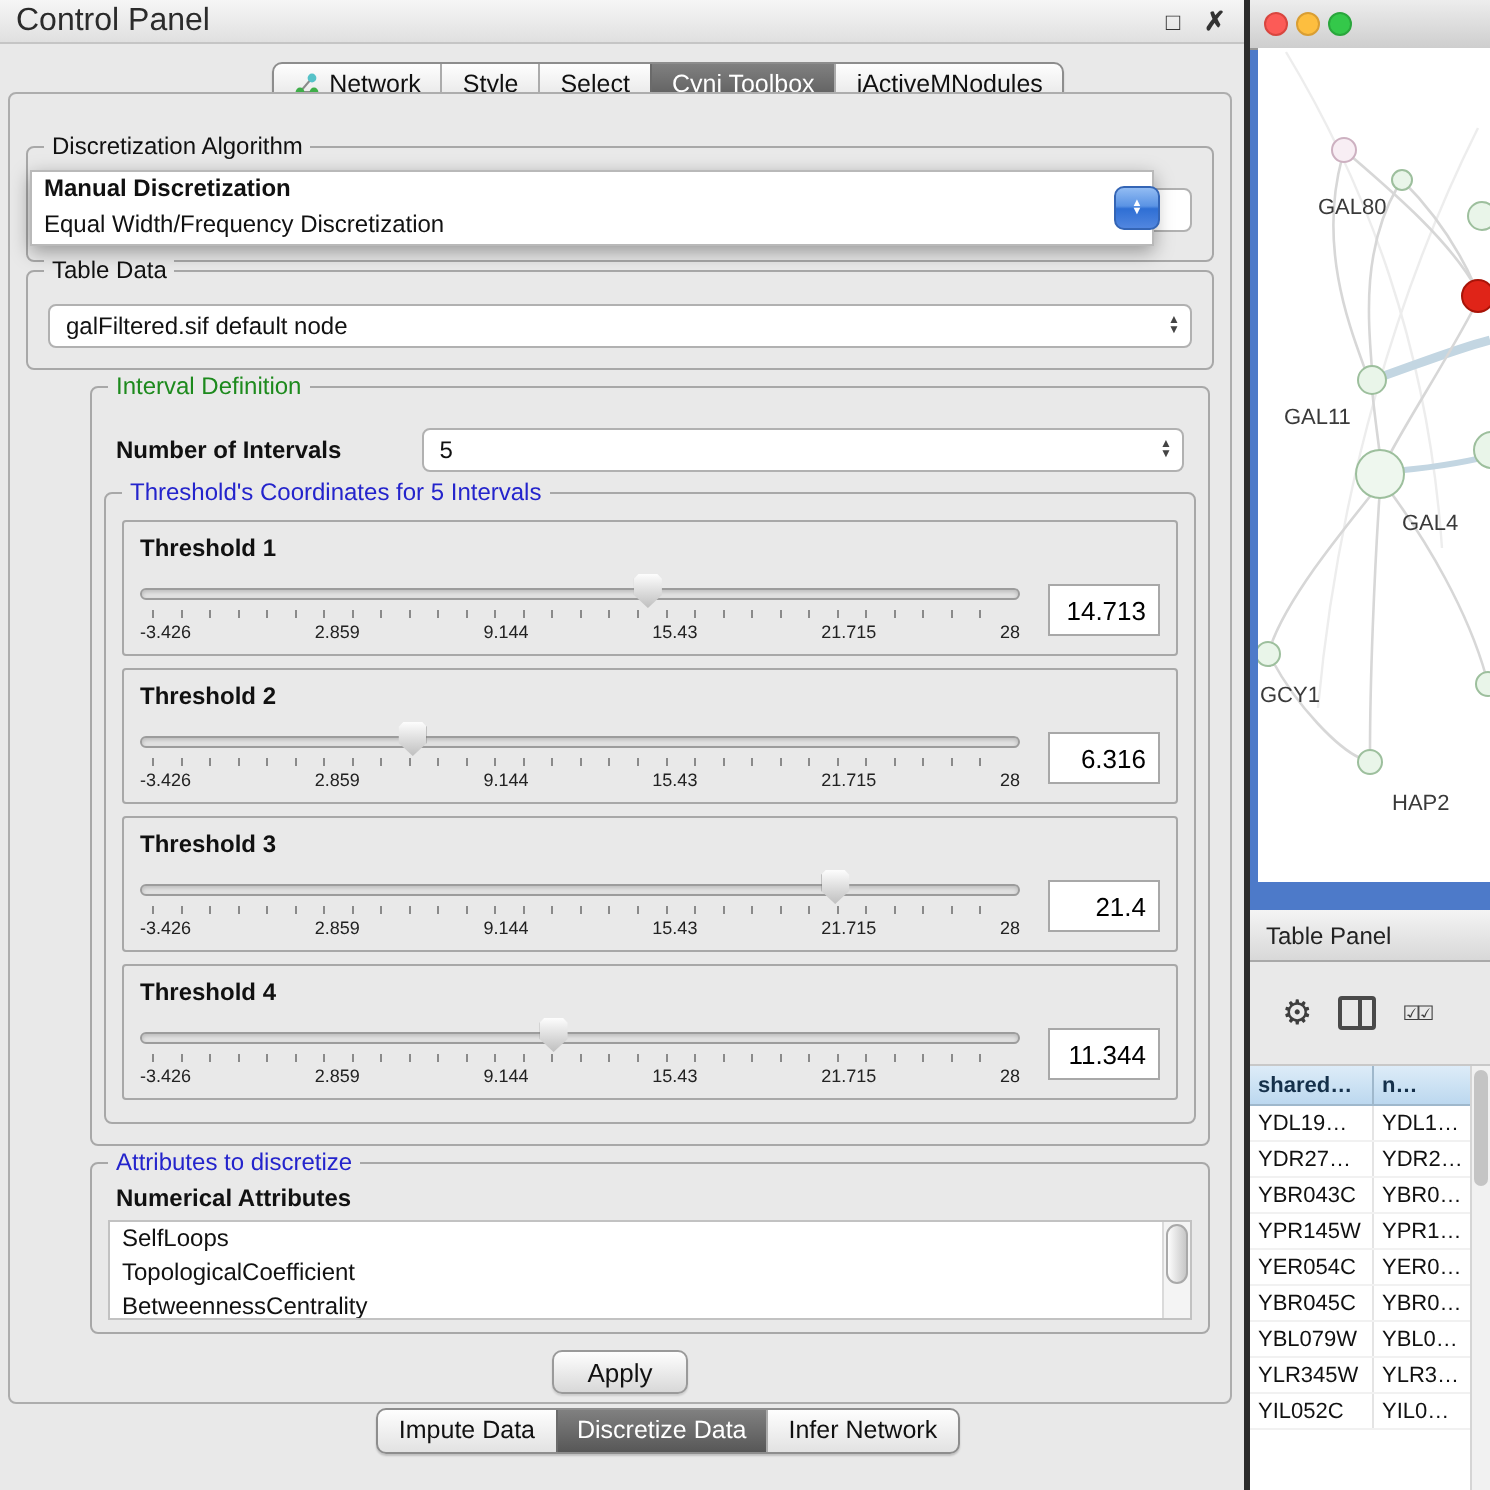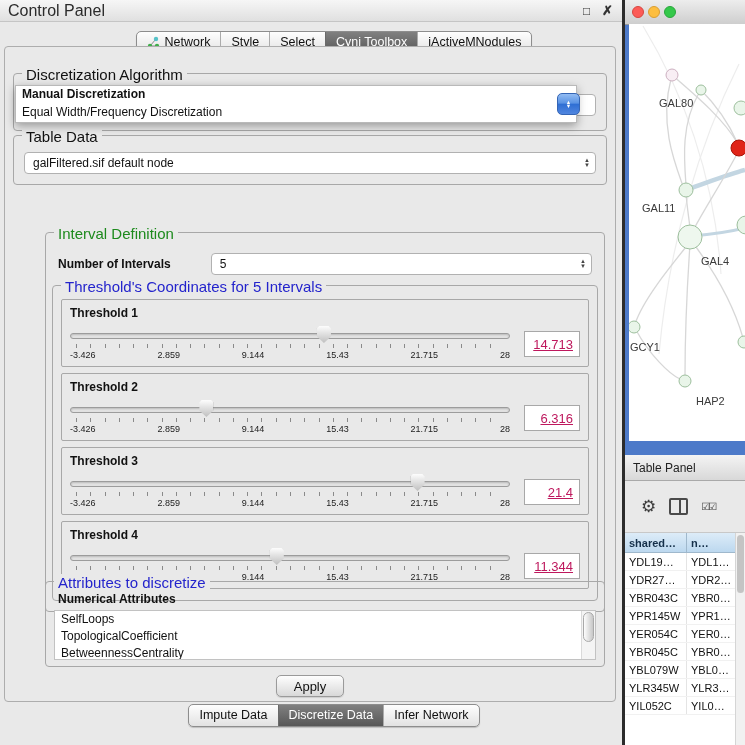--- a/index.html
+++ b/index.html
@@ -21,21 +21,21 @@
        background:linear-gradient(#fefefe,#e2e2e2);box-shadow:0 1px 1px rgba(0,0,0,.18);}
   .segitem{padding:3px 10px 4px;font-size:12.5px;color:#101010;border-left:1px solid #ababab;
            display:flex;align-items:center;gap:5px;white-space:nowrap;cursor:default;}
   .segitem:first-child{border-left:none;}
   .segitem.selected{background:linear-gradient(#808080,#575757);color:#fff;border-left-color:#6a6a6a;}
   .neticon{display:inline-block;width:13px;height:13px;}
   
   .frame{position:absolute;left:4px;top:46px;width:612px;height:656px;border:1px solid #adadad;
          border-radius:4px;background:#e9e9e9;box-sizing:border-box;}
   .group{position:absolute;border:1px solid #a8a8a8;border-radius:4px;box-sizing:border-box;}
-  .gtitle{position:absolute;top:-8px;left:8px;background:#e9e9e9;padding:0 4px;font-size:15px;
+  .gtitle{position:absolute;top:-8px;left:8px;background:#e9e9e9;padding:0 4px;font-size:12px;
           color:#111;white-space:nowrap;}
   .gtitle.green{color:#1d8a1d;}
   .gtitle.blue{color:#2424cc;}
   
   .combo{position:relative;height:22px;background:#fff;border:1px solid #b1b1b1;border-radius:4px;
          font-size:12px;color:#111;display:flex;align-items:center;padding:0 22px 0 8px;
          box-sizing:border-box;cursor:default;}
   .stepper{position:absolute;right:5px;top:50%;transform:translateY(-50%);display:flex;
            flex-direction:column;align-items:center;font-size:6px;line-height:4.6px;color:#444;}
   #algo-group{left:8px;top:26px;width:594px;height:58px;}
@@ -45,43 +45,43 @@
   .popup-placeholder{color:#9b9b9b;text-align:center;padding:2px 0 1px;}
   .popup-item{padding:1px 6px 3px;color:#111;}
   .popup-item.bold{font-weight:bold;}
   #algo-bluecap{position:absolute;left:552px;top:46px;width:23px;height:22px;border-radius:5px;
                 background:linear-gradient(#92bcf3 0%,#5a93e4 45%,#2f6fd4 52%,#5186df 100%);
                 border:1px solid #3465b5;z-index:12;display:flex;flex-direction:column;
                 align-items:center;justify-content:center;color:#fff;font-size:5.5px;
                 line-height:4.4px;box-sizing:border-box;}
   #tabledata-group{left:8px;top:88px;width:594px;height:50px;}
   #tabledata-group .combo{position:absolute;left:10px;right:10px;top:16px;}
-  #interval-group{left:40px;top:146px;width:560px;height:380px;margin-top:39px;}
+  #interval-group{left:40px;top:146px;width:560px;height:380px;}
   .numrow{position:absolute;left:12px;right:12px;top:20px;display:flex;align-items:center;}
   .numrow label{font-weight:bold;font-size:12px;color:#111;margin-right:40px;white-space:nowrap;}
   .numrow .combo{flex:1;}
   #thresholds-group{left:6px;right:6px;top:52px;height:316px;}
   .tbox{position:relative;margin:0 8px 6px;border:1px solid #a8a8a8;border-radius:2px;height:68px;
         background:#e9e9e9;box-sizing:border-box;}
   .tbox:first-of-type{margin-top:13px;}
   .tlabel{position:absolute;left:8px;top:6px;font-size:12px;font-weight:bold;color:#111;}
   .srow{position:absolute;left:8px;right:8px;top:24px;height:40px;display:flex;align-items:center;}
   .slider{position:relative;flex:1;height:40px;margin-right:14px;}
   .track{position:absolute;left:0;right:0;top:9px;height:4px;background:#e3e3e3;
          border:1px solid #9c9c9c;border-radius:3px;box-shadow:inset 0 1px 2px rgba(0,0,0,.18);}
   .thumb{position:absolute;top:2px;width:14px;height:17px;z-index:2;
          background:linear-gradient(#fdfdfd,#bfbfbf);
          clip-path:polygon(50% 100%,0 62%,0 14%,16% 0,84% 0,100% 14%,100% 62%);
          filter:drop-shadow(0 0 1px #6e6e6e);}
   .ticks{position:absolute;left:6px;right:6px;top:20px;height:4px;
          background-image:repeating-linear-gradient(to right,#8a8a8a 0,#8a8a8a 1px,transparent 1px,transparent 3.333%);}
   .ticklabels{position:absolute;left:0;right:0;top:26px;display:flex;justify-content:space-between;
               font-size:9px;color:#222;}
-  .valuebox{width:56px;height:26px;background:#fff;border:1px solid #a8a8a8;font-size:13px;color:#be185d;
-            display:flex;align-items:center;justify-content:flex-end;padding-right:6px;box-sizing:border-box;text-decoration:underline;}
+  .valuebox{width:56px;height:26px;background:#fff;border:1px solid #a8a8a8;font-size:13px;color:#000000;
+            display:flex;align-items:center;justify-content:flex-end;padding-right:6px;box-sizing:border-box;}
   #attrs-group{left:40px;top:534px;width:560px;height:86px;}
   .attrs-label{position:absolute;left:12px;top:10px;font-weight:bold;font-size:12px;color:#111;}
   .attrlist{position:absolute;left:8px;right:8px;top:28px;bottom:6px;background:#fff;
             border:1px solid #c2c2c2;overflow:hidden;}
   .attritem{font-size:12px;color:#111;padding:1px 6px 2px;}
   .attrscroll{position:absolute;right:0;top:0;bottom:0;width:13px;background:#f4f4f4;
               border-left:1px solid #dadada;}
   .sthumb{position:absolute;left:1px;right:1px;top:1px;height:28px;border:1px solid #a9a9a9;
           border-radius:6px;background:linear-gradient(to right,#fdfdfd,#c7c7c7);}
   #apply-btn{position:absolute;left:50%;top:628px;transform:translateX(-50%);width:68px;height:22px;

